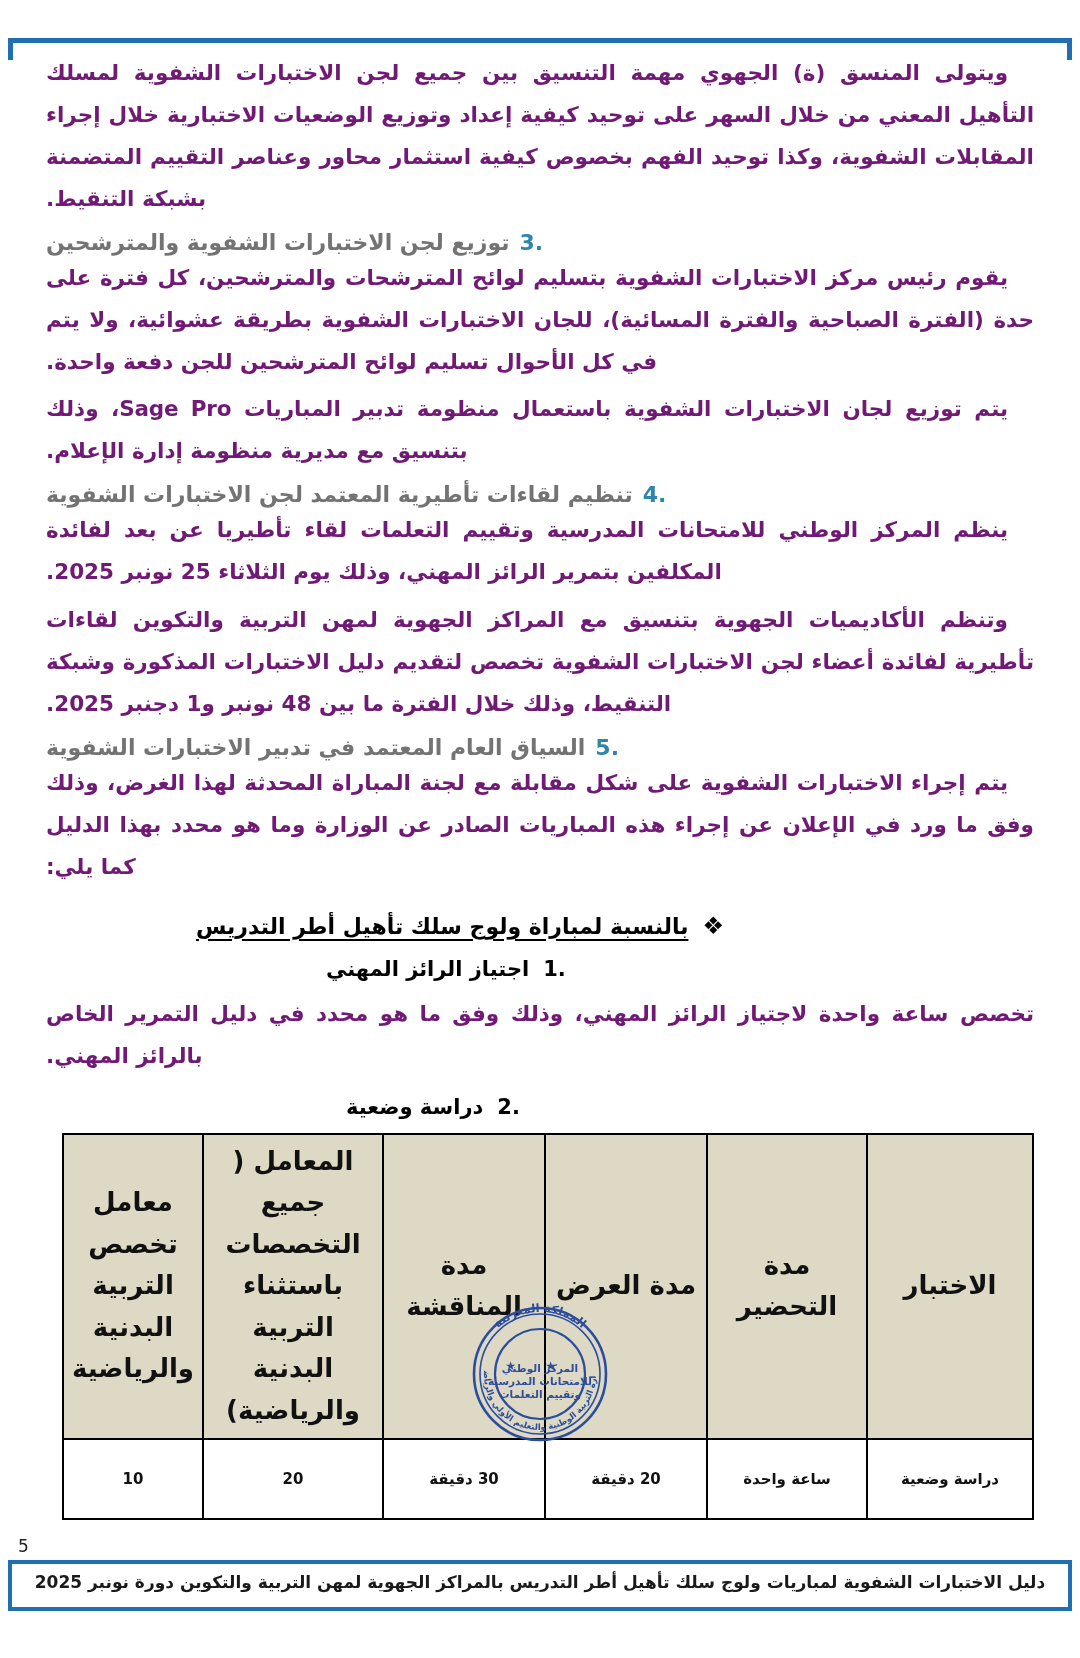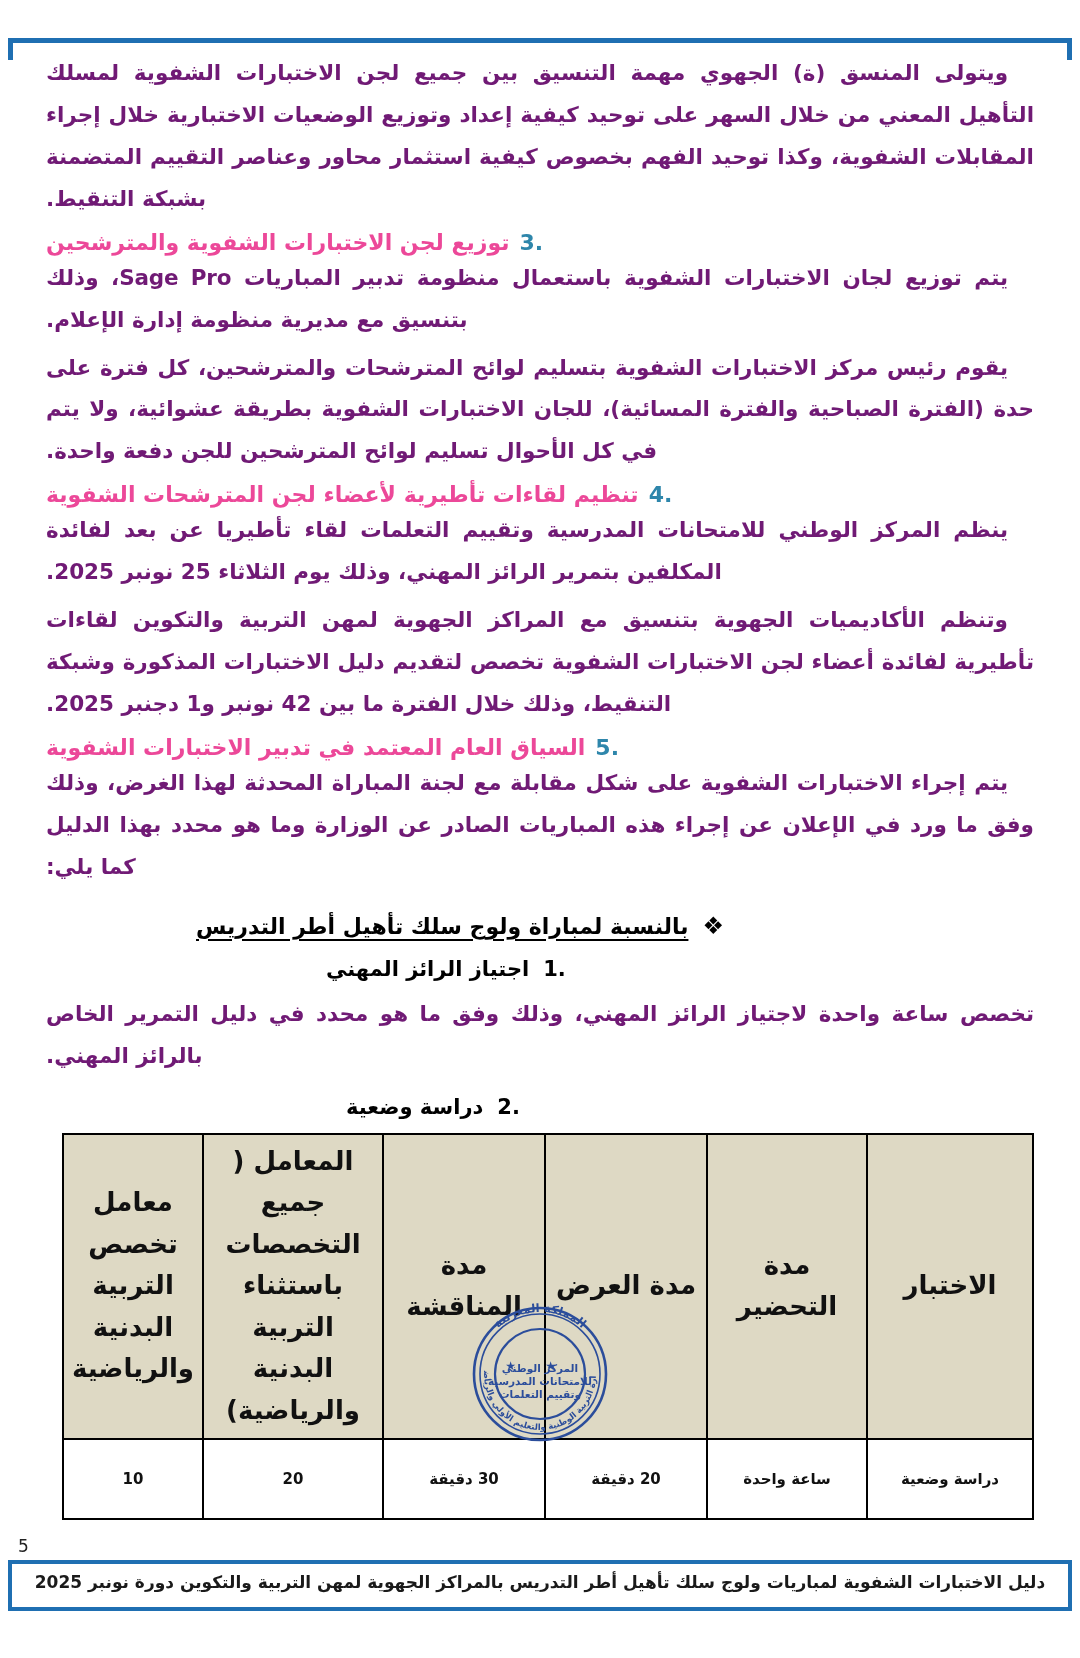--- a/index.html
+++ b/index.html
@@ -85,21 +85,21 @@
     font-size: 22px;
     padding-left: 0;
   }
   .section-head .num {
     color: #2E86AB;
     font-weight: 700;
     font-size: 22px;
     direction: ltr;
   }
   .section-head .txt {
-    color: #ec4899;
+    color: #737373;
     font-weight: 700;
   }
 
   
   .diamond-head {
     display: flex;
     flex-direction: row;
     align-items: center;
     justify-content: flex-end;
     gap: 14px;
@@ -261,29 +261,29 @@
   <div class="frame-left-stub"></div>
 
   <div class="content">
 
     <p class="body-par indent">ويتولى المنسق (ة) الجهوي مهمة التنسيق بين جميع لجن الاختبارات الشفوية لمسلك التأهيل المعني من خلال السهر على توحيد كيفية إعداد وتوزيع الوضعيات الاختبارية خلال إجراء المقابلات الشفوية، وكذا توحيد الفهم بخصوص كيفية استثمار محاور وعناصر التقييم المتضمنة بشبكة التنقيط.</p>
 
     <div class="section-head">
       <span class="num">3.</span>
       <span class="txt">توزيع لجن الاختبارات الشفوية والمترشحين</span>
     </div>
+    <p class="body-par indent">يقوم رئيس مركز الاختبارات الشفوية بتسليم لوائح المترشحات والمترشحين، كل فترة على حدة (الفترة الصباحية والفترة المسائية)، للجان الاختبارات الشفوية بطريقة عشوائية، ولا يتم في كل الأحوال تسليم لوائح المترشحين للجن دفعة واحدة.</p>
     <p class="body-par indent">يتم توزيع لجان الاختبارات الشفوية باستعمال منظومة تدبير المباريات Sage Pro، وذلك بتنسيق مع مديرية منظومة إدارة الإعلام.</p>
-    <p class="body-par indent">يقوم رئيس مركز الاختبارات الشفوية بتسليم لوائح المترشحات والمترشحين، كل فترة على حدة (الفترة الصباحية والفترة المسائية)، للجان الاختبارات الشفوية بطريقة عشوائية، ولا يتم في كل الأحوال تسليم لوائح المترشحين للجن دفعة واحدة.</p>
 
     <div class="section-head">
       <span class="num">4.</span>
-      <span class="txt">تنظيم لقاءات تأطيرية لأعضاء لجن المترشحات الشفوية</span>
+      <span class="txt">تنظيم لقاءات تأطيرية المعتمد لجن الاختبارات الشفوية</span>
     </div>
     <p class="body-par indent">ينظم المركز الوطني للامتحانات المدرسية وتقييم التعلمات لقاء تأطيريا عن بعد لفائدة المكلفين بتمرير الرائز المهني، وذلك يوم الثلاثاء 25 نونبر 2025.</p>
-    <p class="body-par indent">وتنظم الأكاديميات الجهوية بتنسيق مع المراكز الجهوية لمهن التربية والتكوين لقاءات تأطيرية لفائدة أعضاء لجن الاختبارات الشفوية تخصص لتقديم دليل الاختبارات المذكورة وشبكة التنقيط، وذلك خلال الفترة ما بين 42 نونبر و1 دجنبر 2025.</p>
+    <p class="body-par indent">وتنظم الأكاديميات الجهوية بتنسيق مع المراكز الجهوية لمهن التربية والتكوين لقاءات تأطيرية لفائدة أعضاء لجن الاختبارات الشفوية تخصص لتقديم دليل الاختبارات المذكورة وشبكة التنقيط، وذلك خلال الفترة ما بين 48 نونبر و1 دجنبر 2025.</p>
 
     <div class="section-head">
       <span class="num">5.</span>
       <span class="txt">السياق العام المعتمد في تدبير الاختبارات الشفوية</span>
     </div>
     <p class="body-par indent">يتم إجراء الاختبارات الشفوية على شكل مقابلة مع لجنة المباراة المحدثة لهذا الغرض، وذلك وفق ما ورد في الإعلان عن إجراء هذه المباريات الصادر عن الوزارة وما هو محدد بهذا الدليل كما يلي:</p>
 
     <div class="diamond-head">
       <span class="glyph">❖</span>
       <span class="txt">بالنسبة لمباراة ولوج سلك تأهيل أطر التدريس</span>

